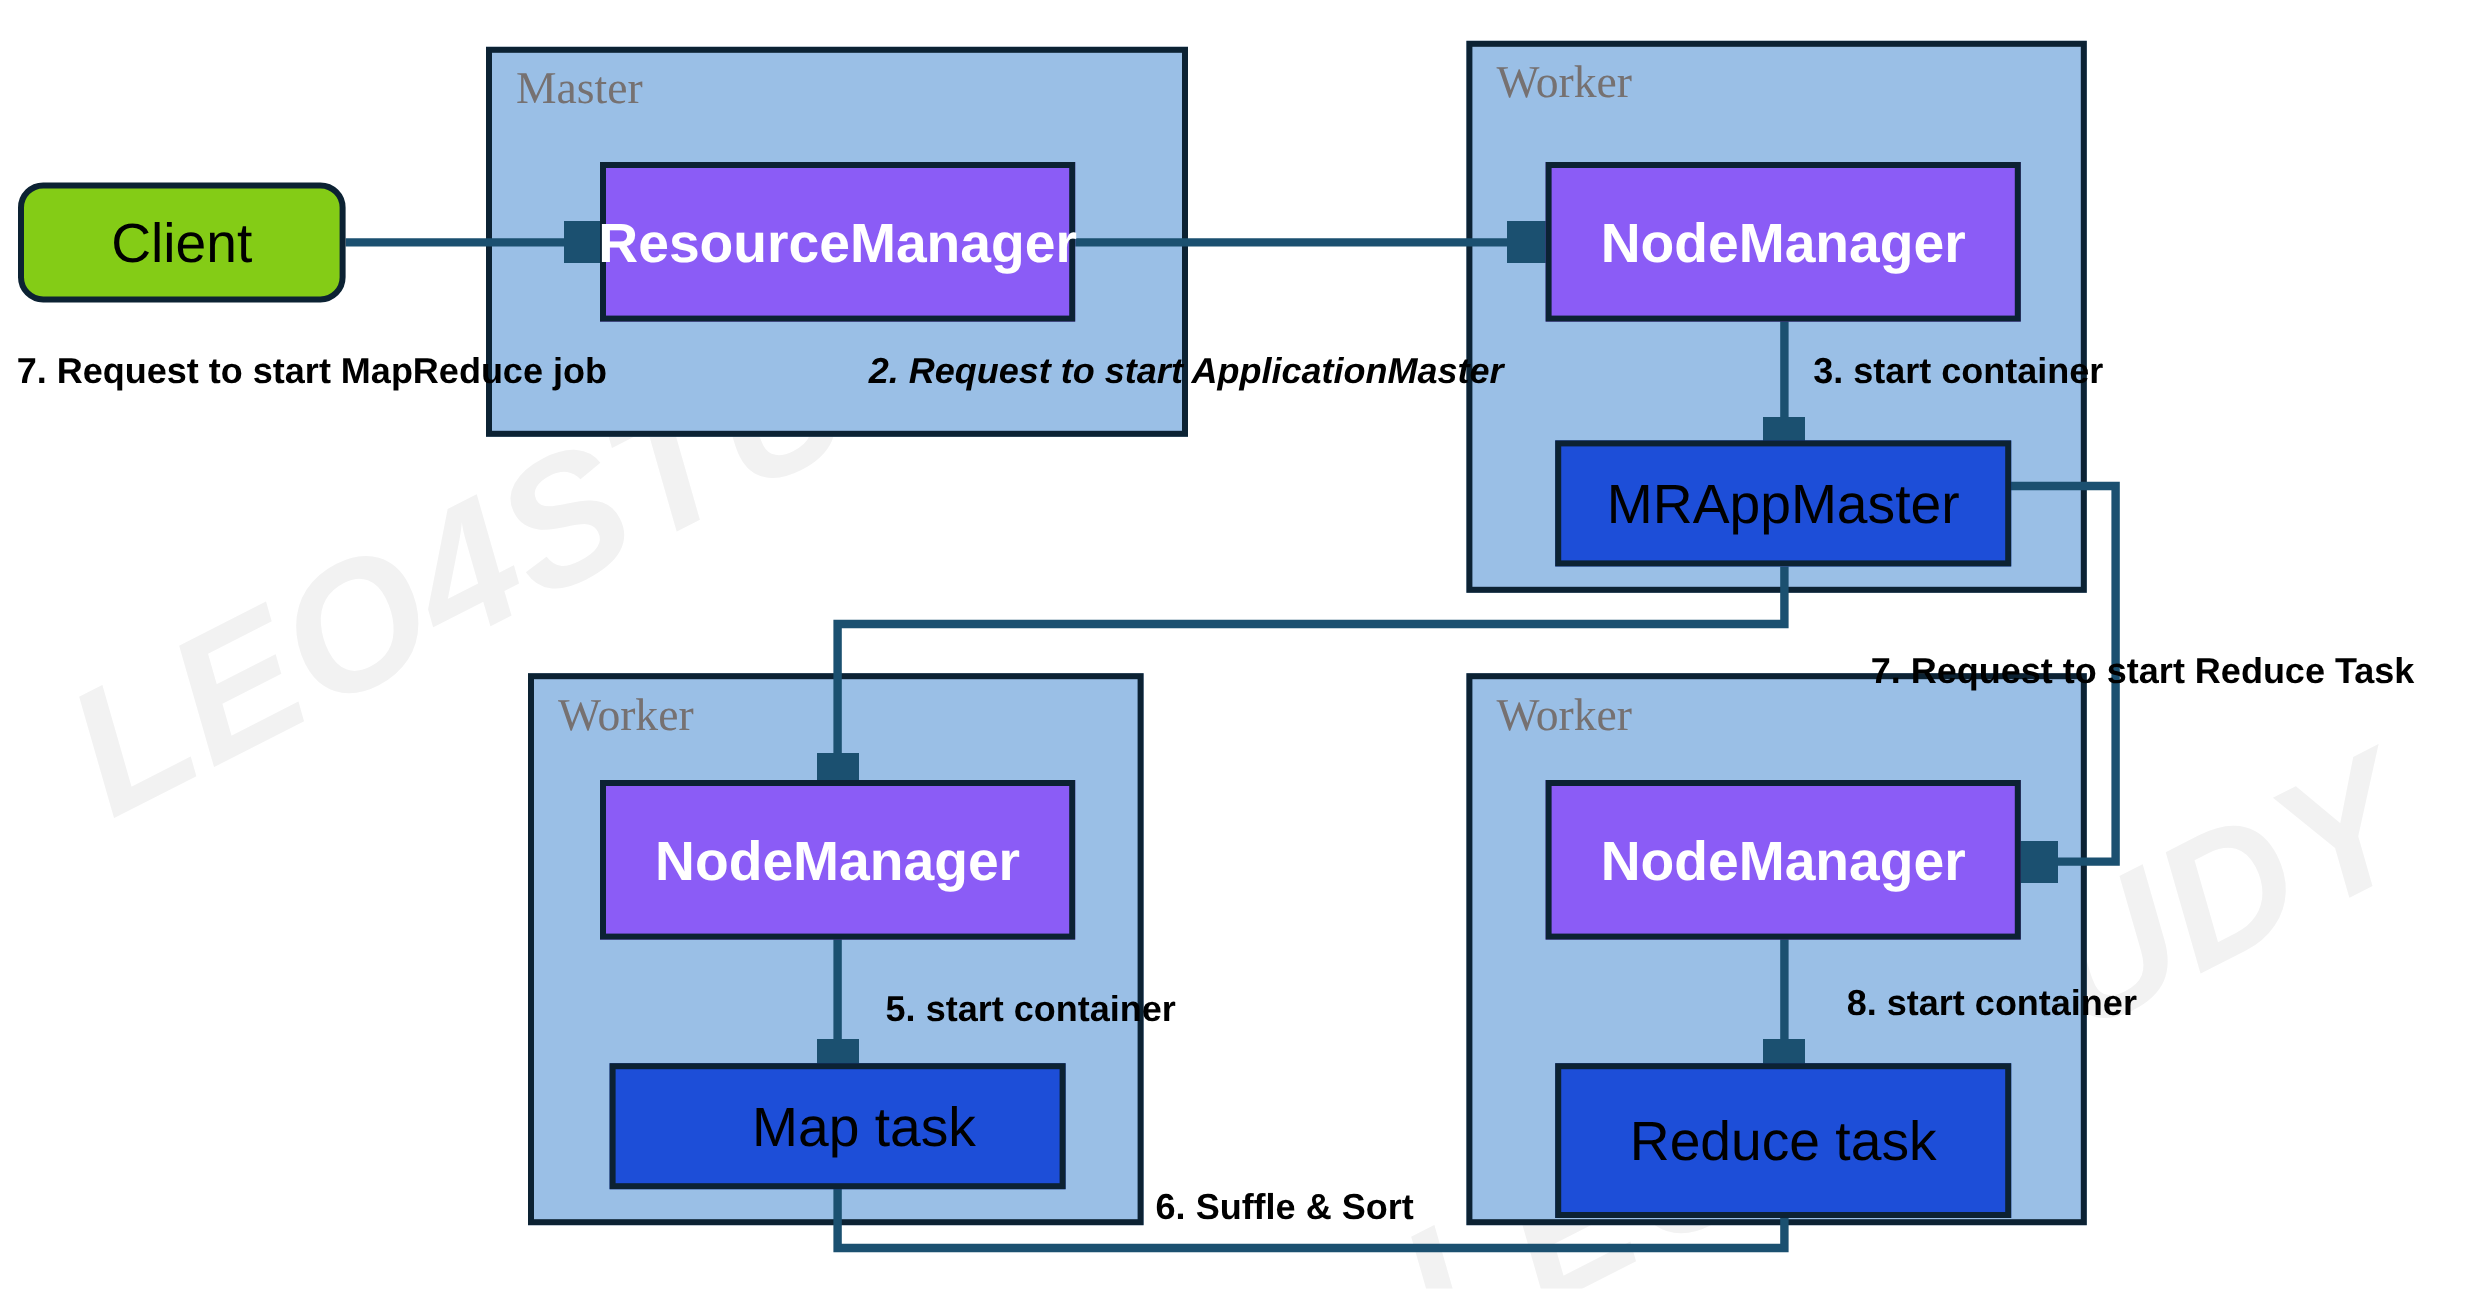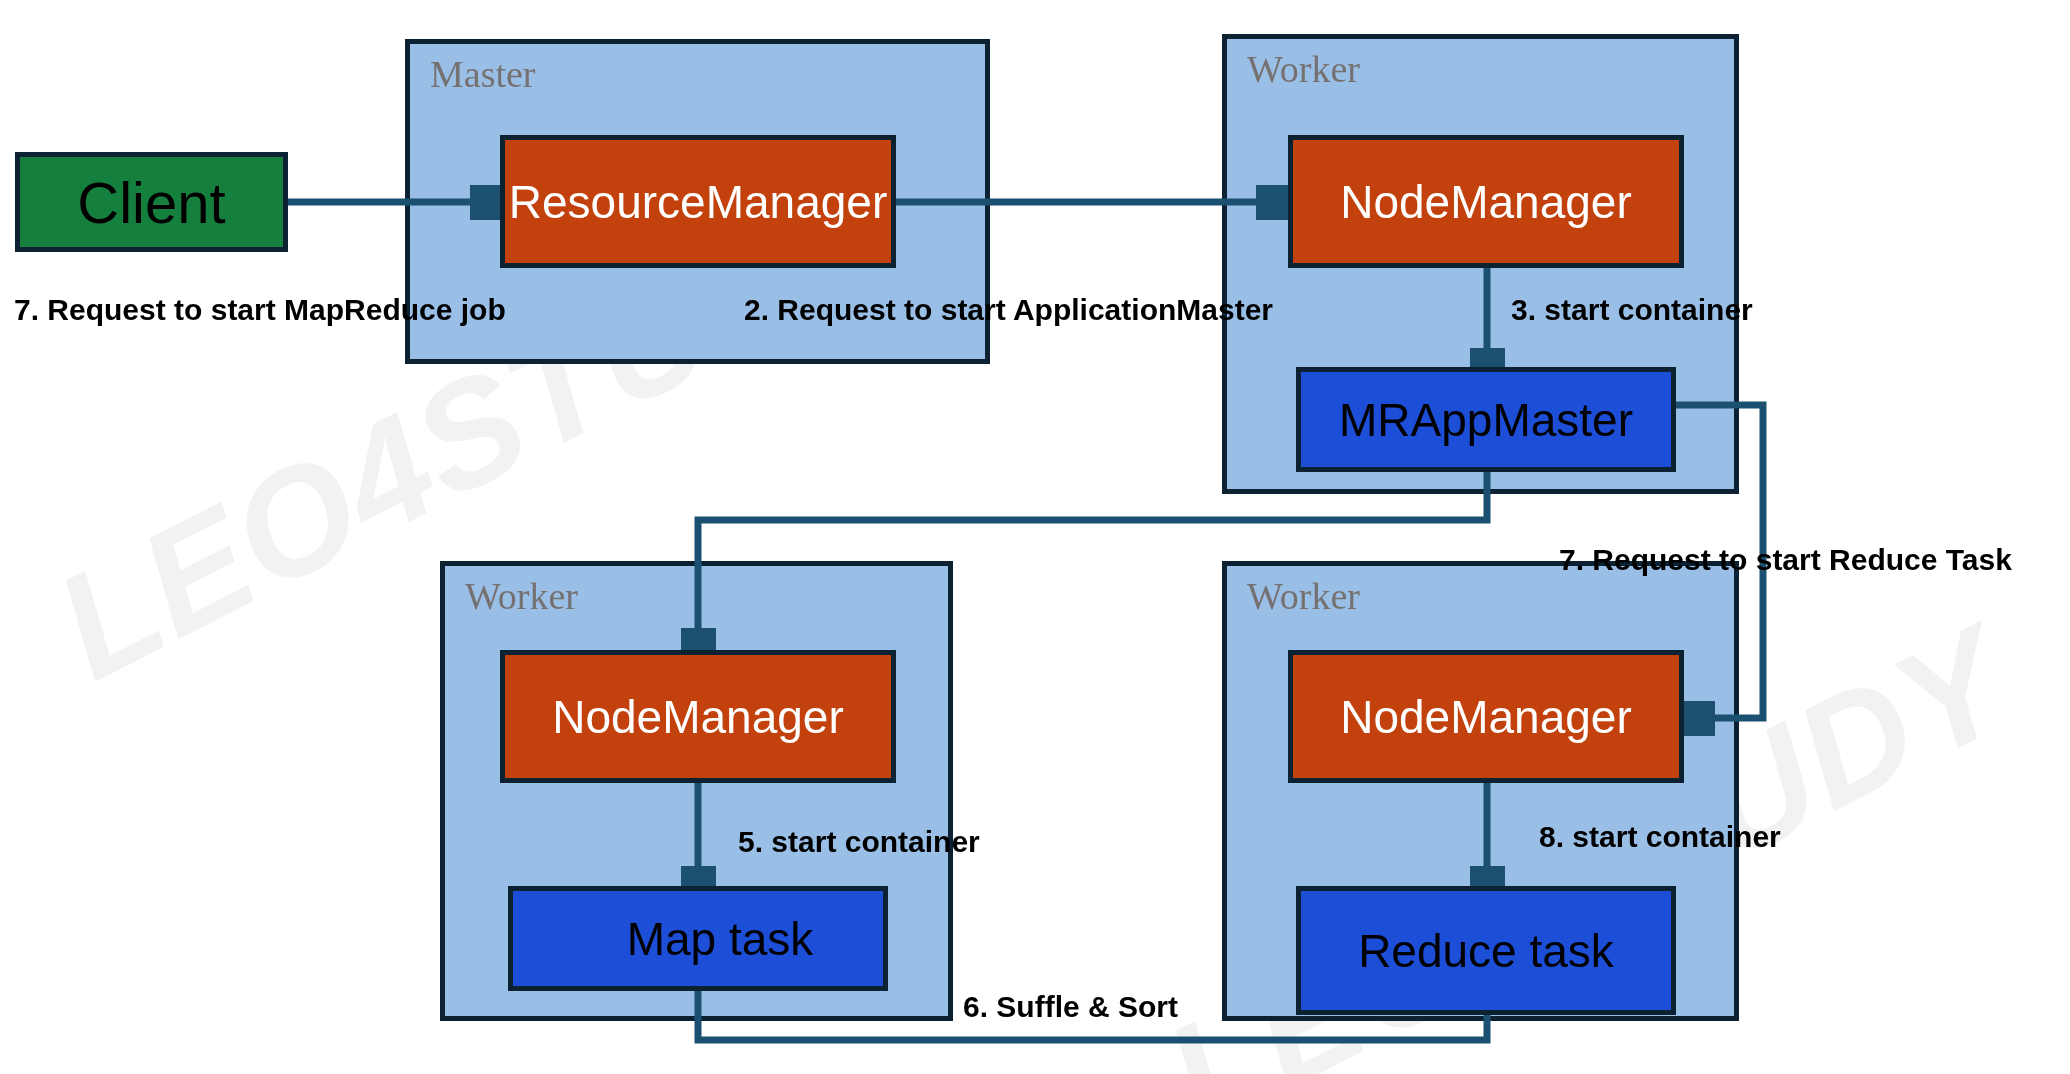--- a/index.html
+++ b/index.html
@@ -65,28 +65,30 @@
     position: absolute;
     box-sizing: border-box;
     border: 5px solid #0c2233;
     display: flex;
     align-items: center;
     justify-content: center;
     text-align: center;
     font-family: "Liberation Sans", sans-serif;
   }
   .node.blue {
-    background: #c2410c;
+    background: #8b5cf6;
     color: #ffffff;
     font-size: 46px;
+    font-weight: bold;
   }
   .node.light {
-    background: #15803d;
+    background: #84cc16;
     color: #000000;
-    font-size: 58px;
+    font-size: 46px;
+    border-radius: 21px;
   }
   .node.yellow {
     background: #1d4ed8;
     color: #000000;
     font-size: 46px;
   }
 
   
   .step-label {
     position: absolute;
@@ -189,21 +191,21 @@
   <div class="node blue" style="left:1288px; top:650px; width:396px; height:133px;">
     <span>NodeManager</span>
   </div>
 
   <div class="node yellow" style="left:1296px; top:886px; width:380px; height:129px;">
     <span>Reduce task</span>
   </div>
 
   <div class="step-label" style="left:14px; top:295px;">7. Request to start MapReduce job</div>
 
-  <div class="step-label" style="left:744px; top:295px;">2. Request to start ApplicationMaster</div>
+  <div class="step-label" style="left:724px; top:295px;font-style:italic;">2. Request to start ApplicationMaster</div>
 
   <div class="step-label" style="left:1511px; top:295px;">3. start container</div>
 
 
   <div class="step-label" style="left:738px; top:827px;">5. start container</div>
 
   <div class="step-label" style="left:963px; top:992px;">6. Suffle &amp; Sort</div>
 
   <div class="step-label" style="left:1559px; top:525px;margin-top:20px;">7. Request to start Reduce Task</div>
 

